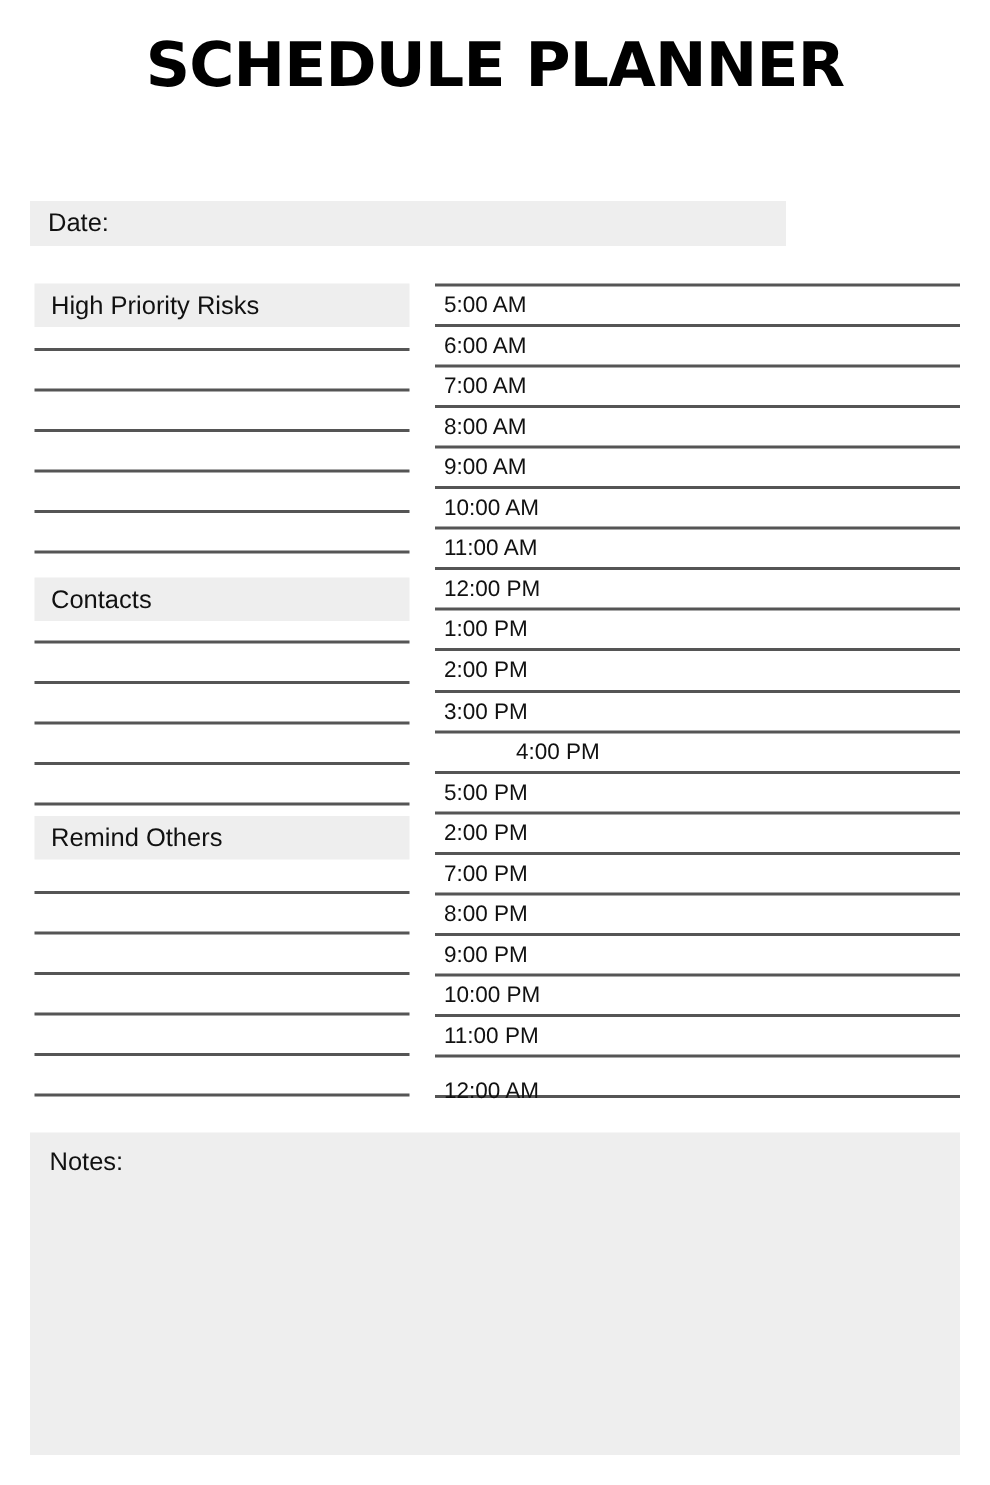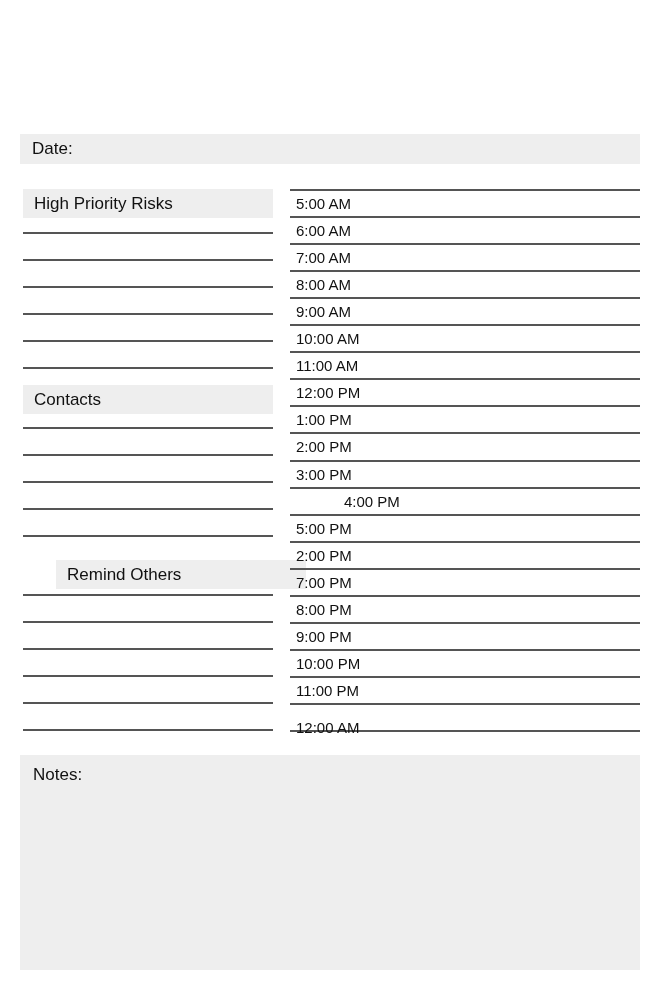--- a/index.html
+++ b/index.html
@@ -13,40 +13,41 @@
       font-weight: bold; font-size: 41px; line-height: 50px; letter-spacing: -0.5px;
       color: #000;
     }
     .bar {
       position: absolute; background: #eeeeee;
     }
     .bar-label {
       position: absolute; left: 11px; top: 50%; transform: translateY(-50%);
       font-size: 17px; color: #111; white-space: nowrap;
     }
-    .date-bar { left: 20px; top: 134px; width: 620px; height: 30px; }
+    .date-bar { left: 20px; top: 134px; width: 504px; height: 30px; }
     .date-bar .bar-label { left: 12px; }
     .sec-header { left: 23px; width: 250px; height: 29px; }
     .line {
       position: absolute; height: 2px; background: #555;
     }
     .left-line { left: 23px; width: 250px; }
     .time-line { left: 290px; width: 350px; }
     .time-label {
       position: absolute; left: 296px; font-size: 15px; color: #111; white-space: nowrap;
     }
     .notes {
       left: 20px; top: 755px; width: 620px; height: 215px;
     }
     .notes .bar-label { top: 10px; transform: none; left: 13px; text-align: center; }
   </style>
 </head>
 <body>
 
 <div class="title">
+  <div>SCHEDULE PLANNER</div>
 </div>
 
 <div class="bar date-bar">
   <span class="bar-label">Date:</span>
 </div>
 
 <div class="bar sec-header" style="top:189px;">
   <span class="bar-label">High Priority Risks</span>
 </div>
 <div id="hpr-lines">
@@ -62,21 +63,21 @@
   <span class="bar-label">Contacts</span>
 </div>
 <div id="contacts-lines">
     <div class="line left-line" style="top: 427px;"></div>
     <div class="line left-line" style="top: 454px;"></div>
     <div class="line left-line" style="top: 481px;"></div>
     <div class="line left-line" style="top: 508px;"></div>
     <div class="line left-line" style="top: 535px;"></div>
   </div>
 
-<div class="bar sec-header" style="top:560px;margin-left:33px;">
+<div class="bar sec-header" style="top:544px;">
   <span class="bar-label">Remind Others</span>
 </div>
 <div id="remind-lines">
     <div class="line left-line" style="top: 594px;"></div>
     <div class="line left-line" style="top: 621px;"></div>
     <div class="line left-line" style="top: 648px;"></div>
     <div class="line left-line" style="top: 675px;"></div>
     <div class="line left-line" style="top: 702px;"></div>
     <div class="line left-line" style="top: 729px;"></div>
   </div>

